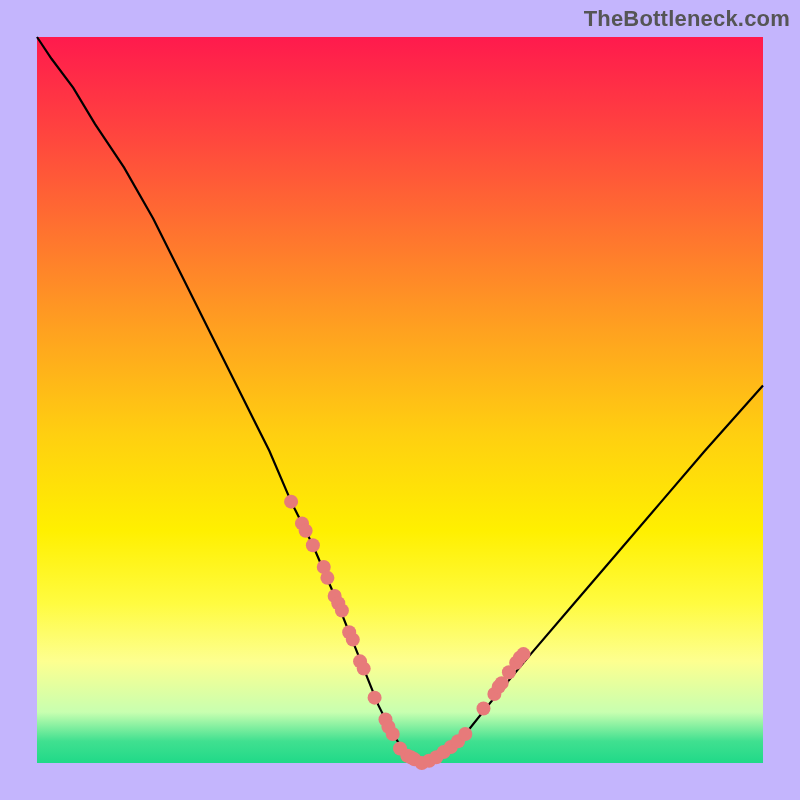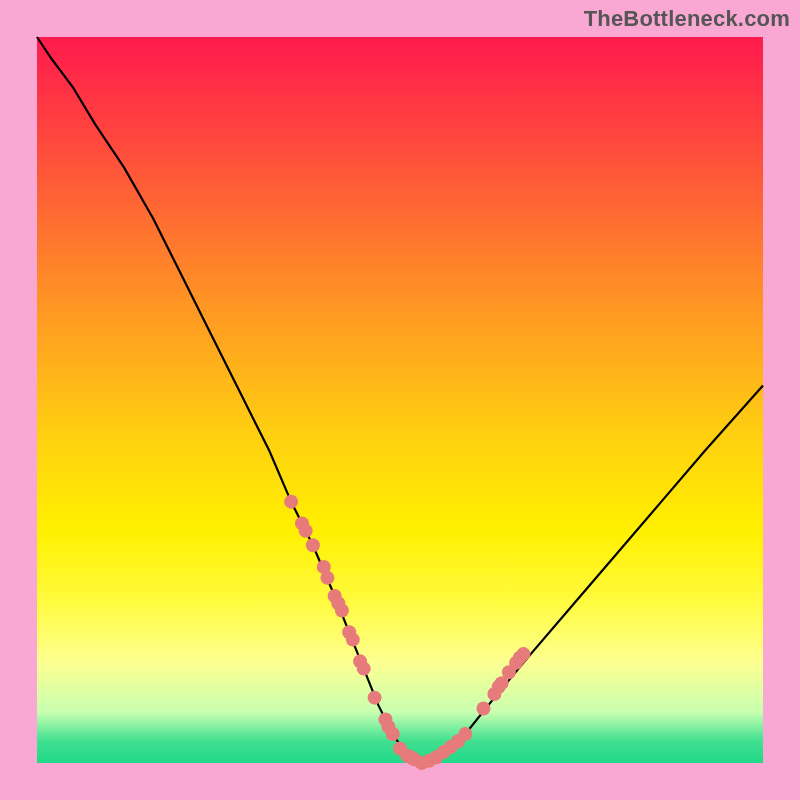--- a/index.html
+++ b/index.html
@@ -9,21 +9,21 @@
     height: 800px;
     background: #000;
     overflow: hidden;
   }
   .frame {
     position: absolute;
     top: 0;
     left: 0;
     width: 800px;
     height: 800px;
-    background: #f9a8d4;
+    background: #c4b5fd;
   }
   .plot-area {
     position: absolute;
     top: 37px;
     left: 37px;
     width: 726px;
     height: 726px;
     background: linear-gradient(to bottom,
       #ff1a4d 0%,
       #ff4040 12%,

